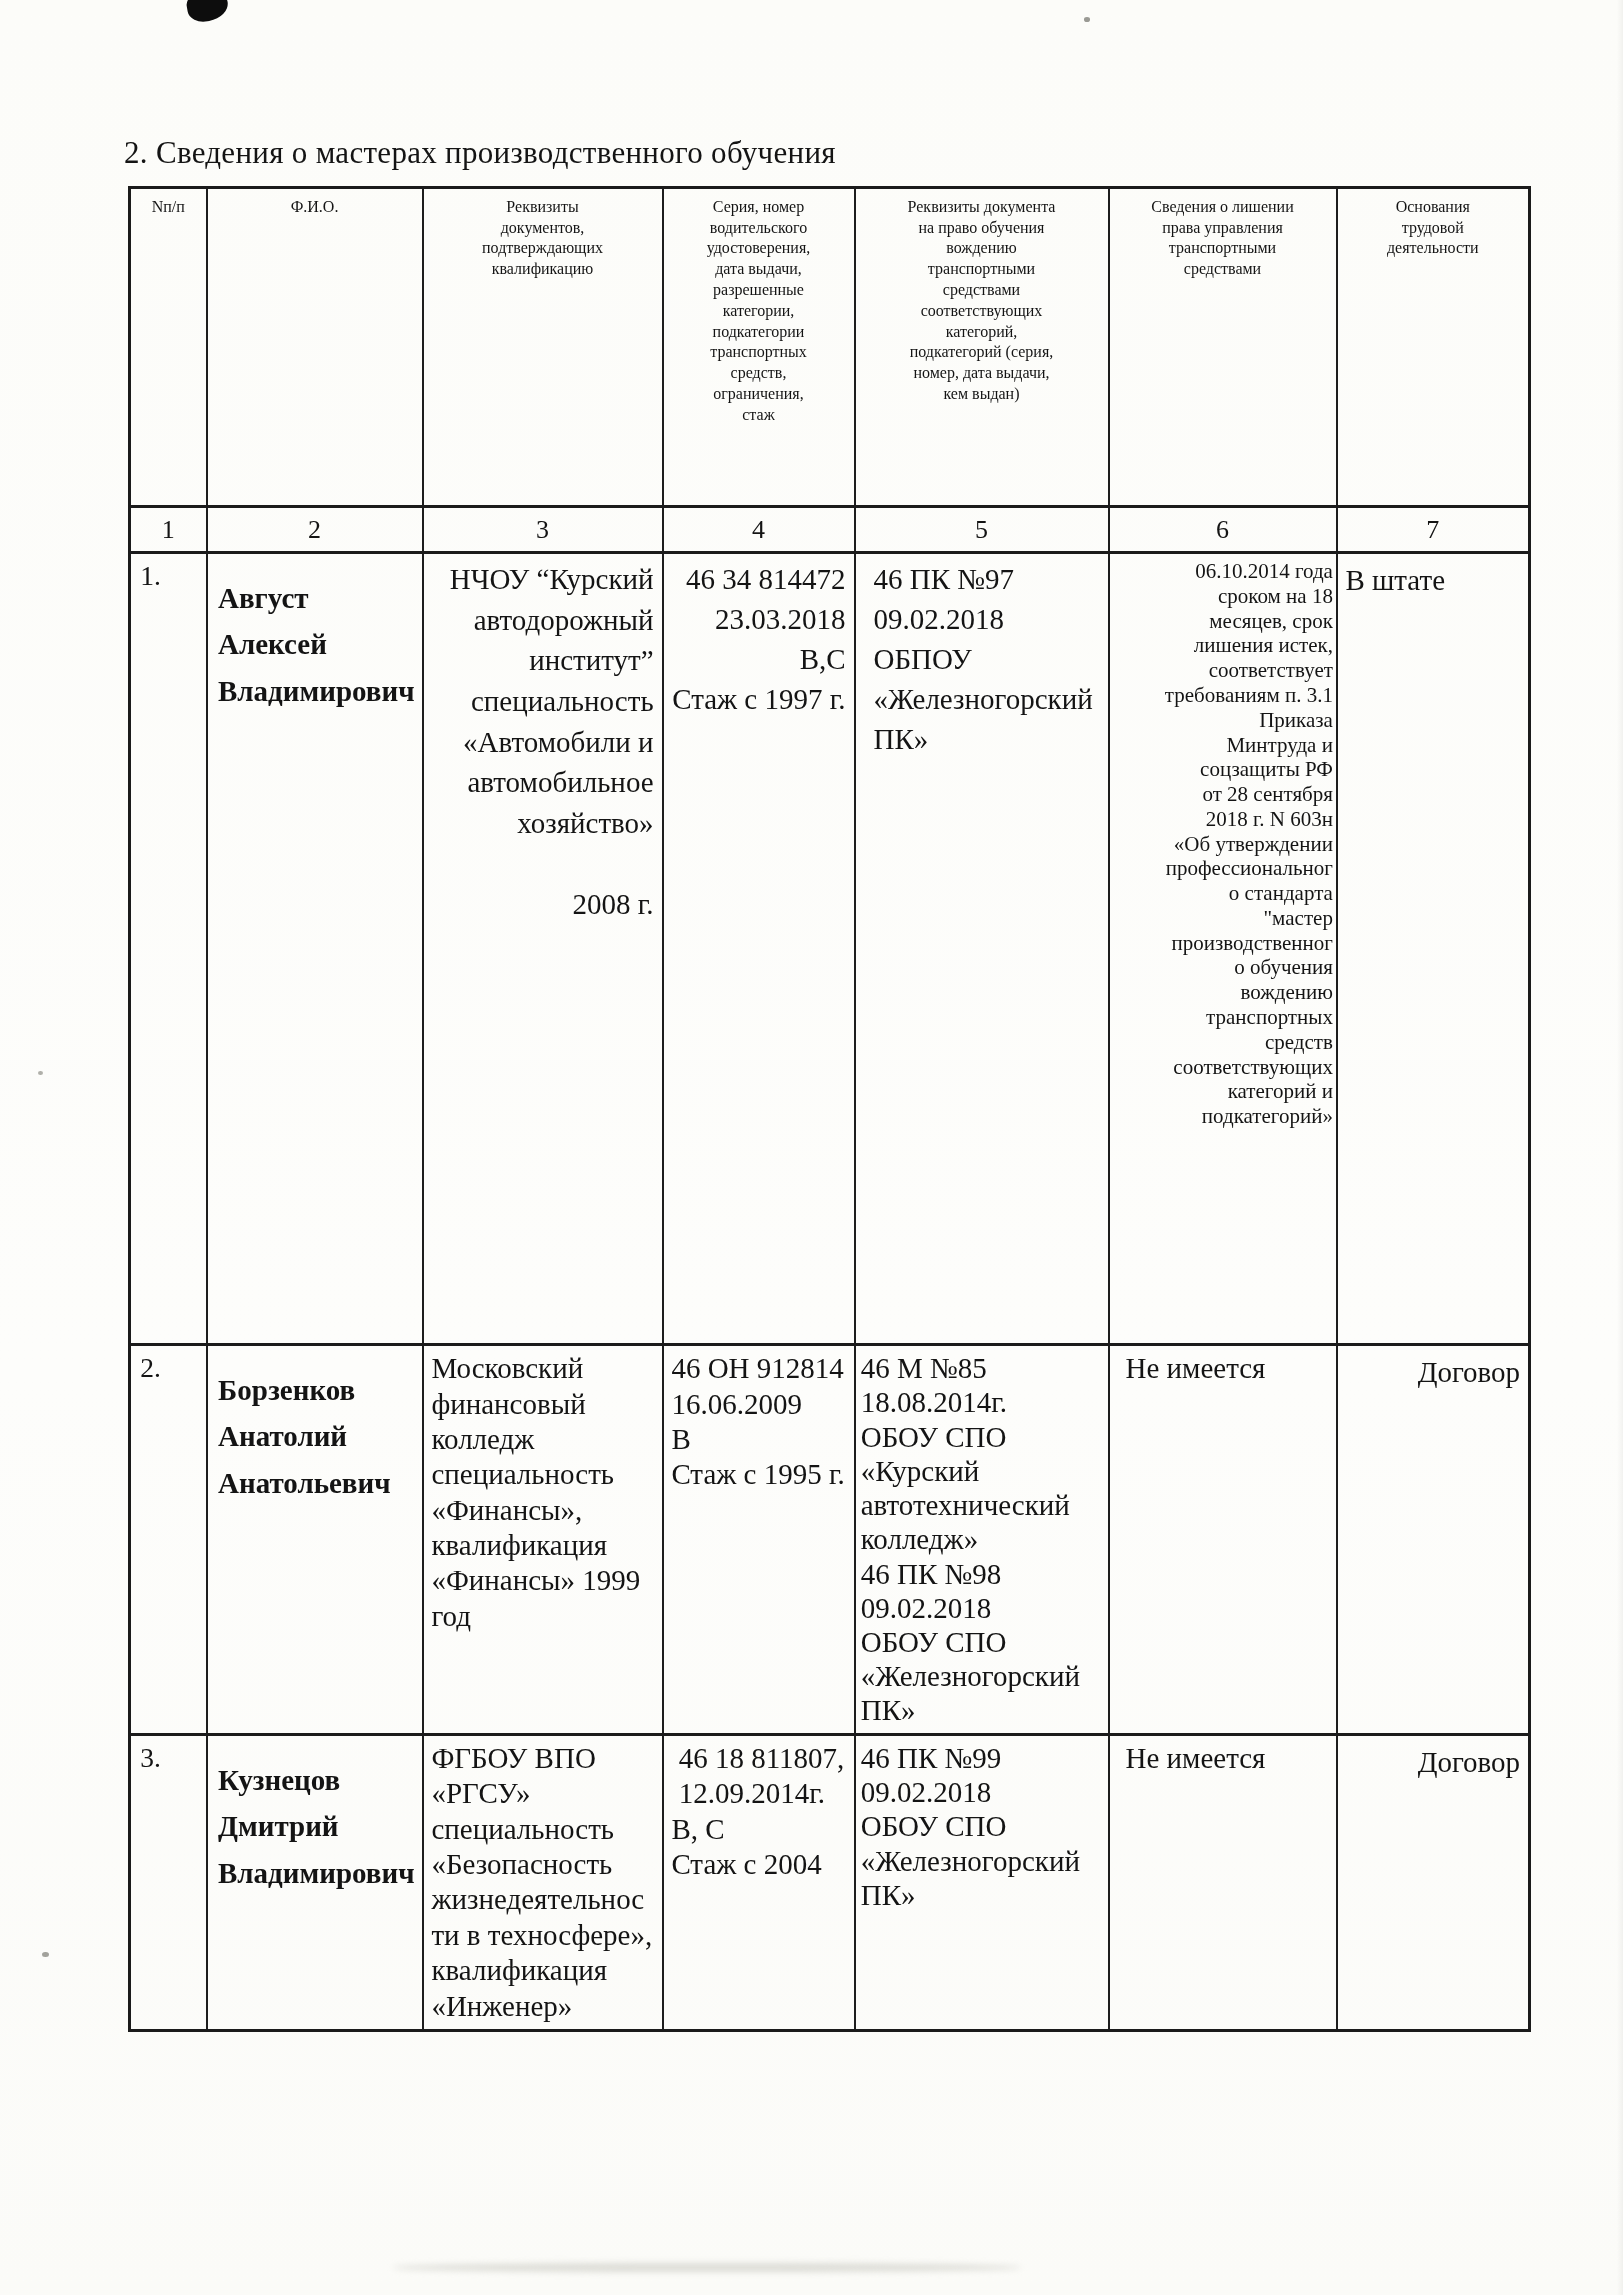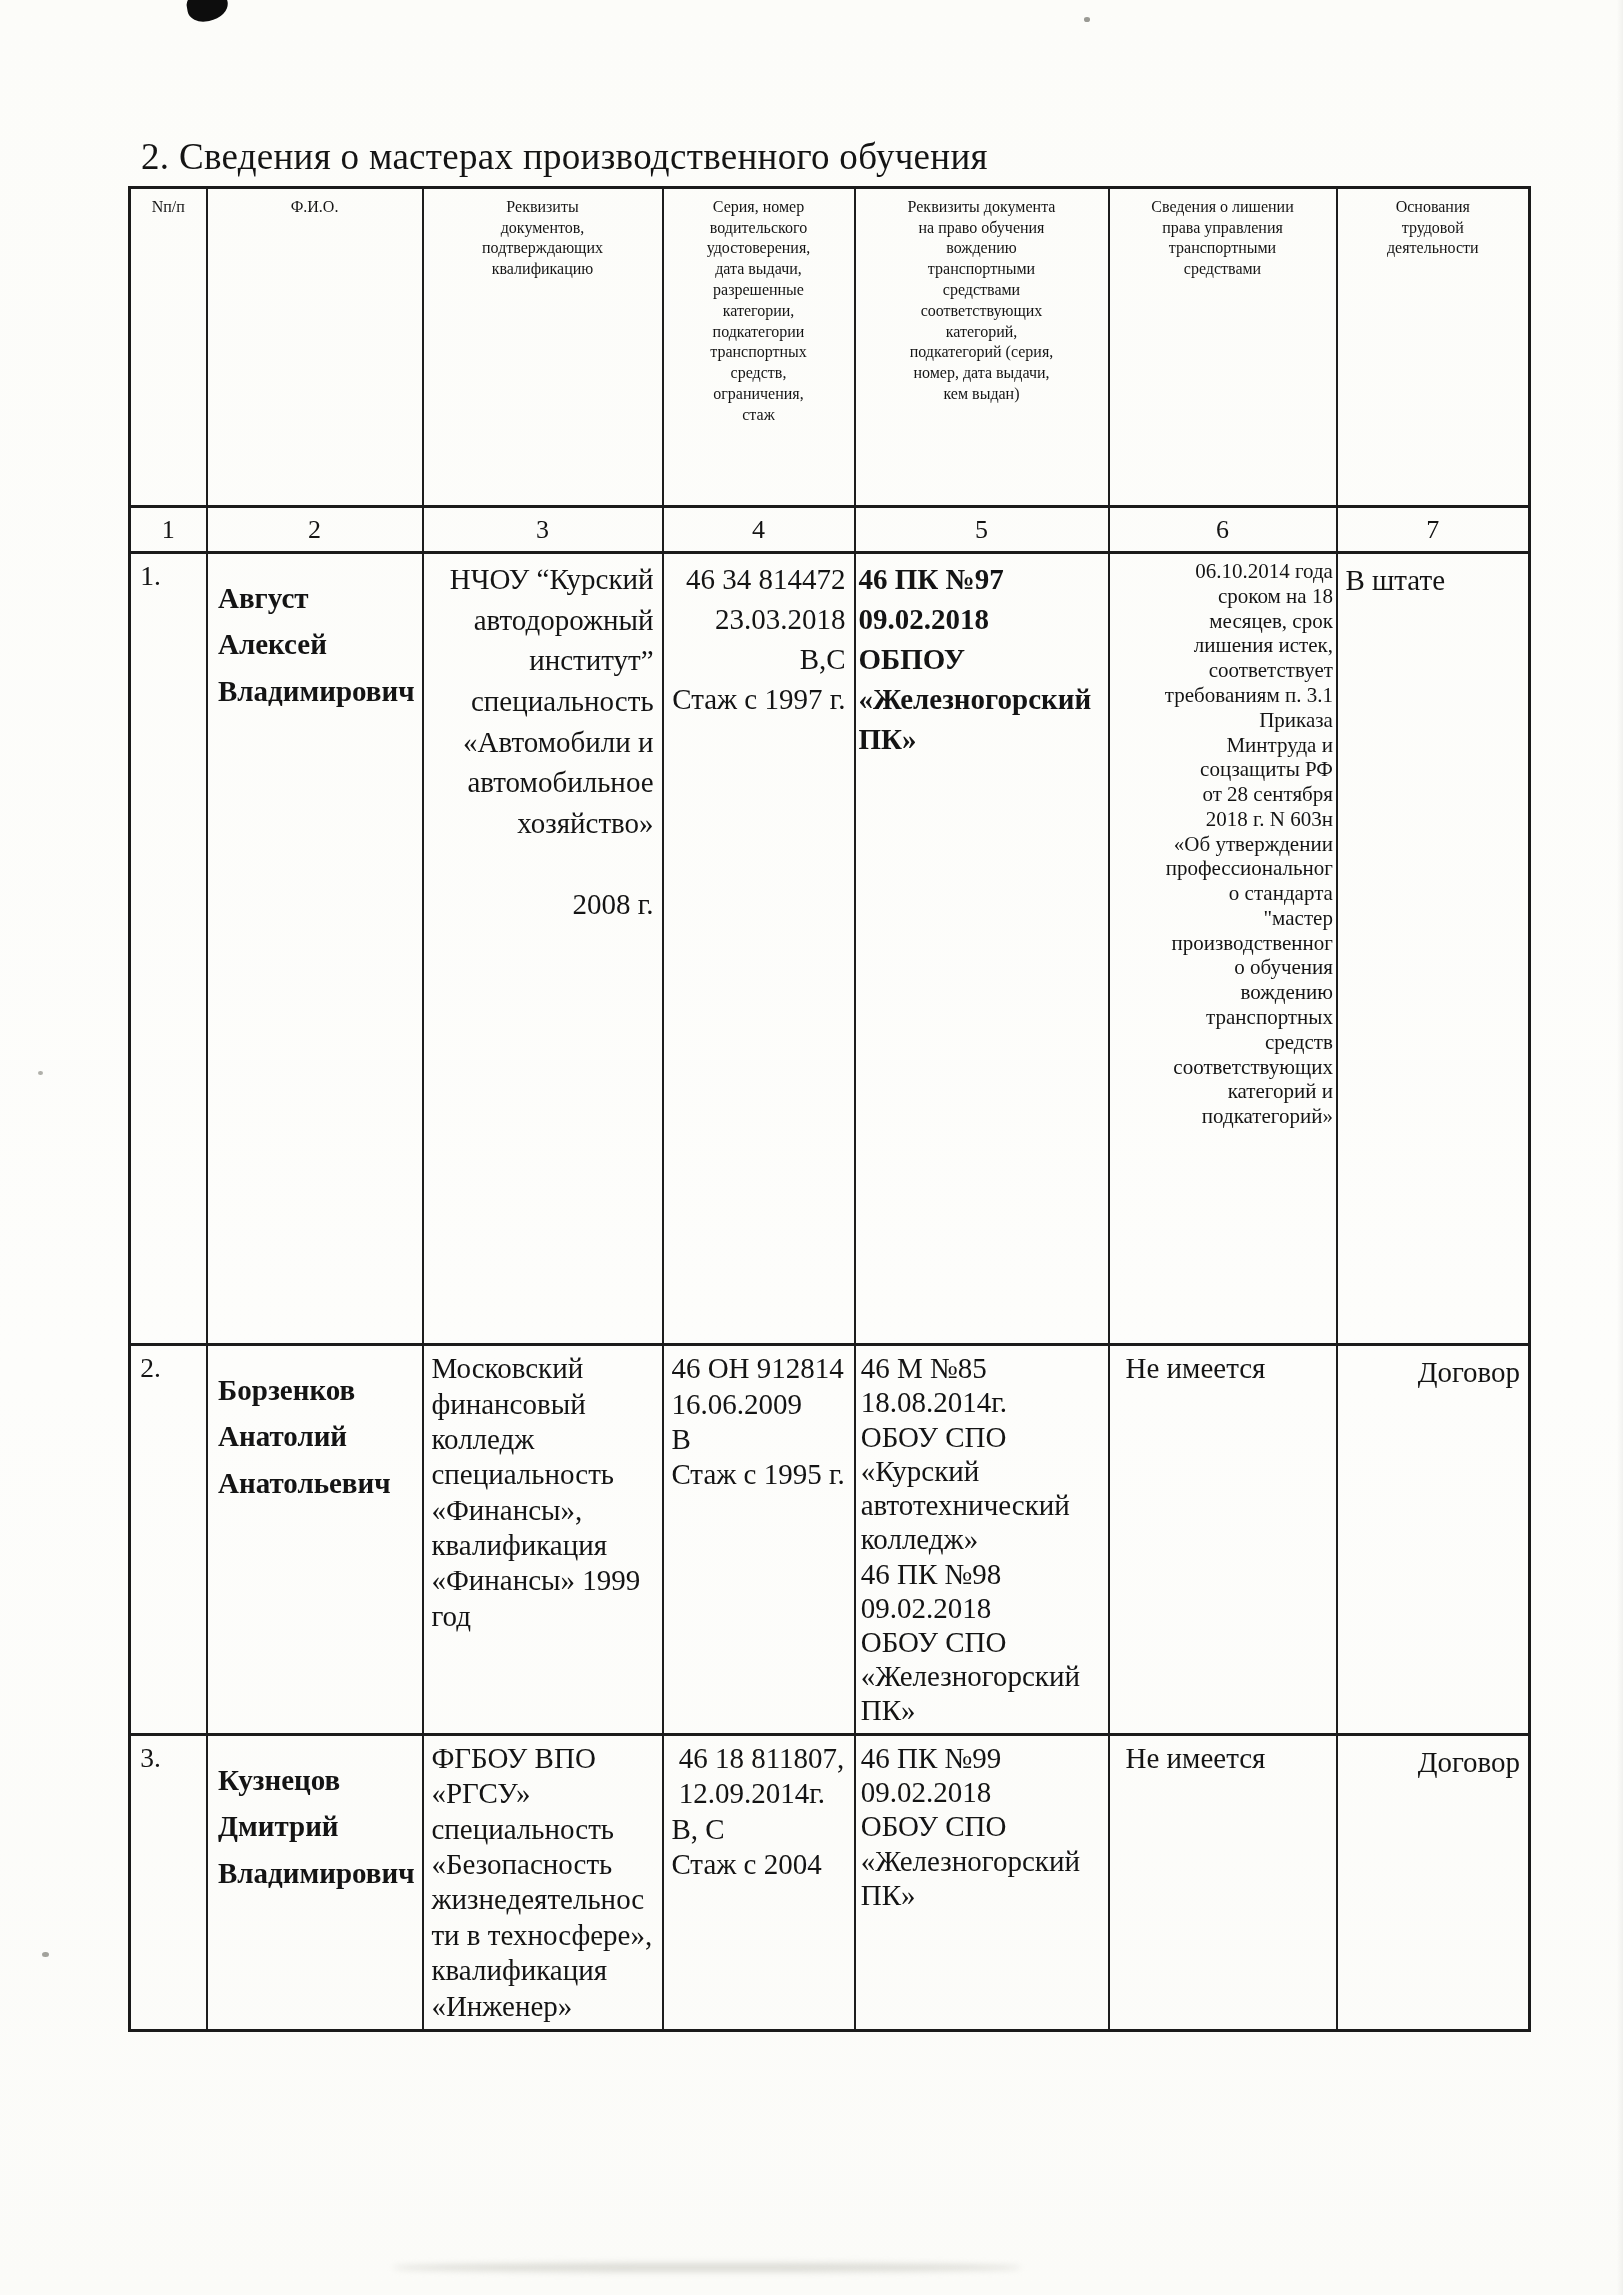--- a/index.html
+++ b/index.html
@@ -5,22 +5,22 @@
   html,body{margin:0;padding:0;background:#e9e9e6;}
   .page{
     position:relative;
     width:1623px;height:2295px;
     background:linear-gradient(180deg,#fcfcf9 0%,#fdfdfb 60%,#fbfbf8 100%);
     font-family:"Liberation Serif","DejaVu Serif",serif;
     color:#141414;
     overflow:hidden;
   }
   .doc-title{
-    position:absolute;left:141px;top:135px;
-    font-size:37px;letter-spacing:0.3px;
+    position:absolute;left:124px;top:135px;
+    font-size:31px;letter-spacing:0.3px;
     white-space:pre;
   }
   table.masters{
     position:absolute;left:128px;top:186px;
     width:1399px;
     border-collapse:collapse;table-layout:fixed;
     border:3.9px solid #1b1b1b;
   }
   col.c1{width:77px}col.c2{width:216px}col.c3{width:240px}
   col.c4{width:192px}col.c5{width:254px}col.c6{width:228px}col.c7{width:193px}
@@ -38,21 +38,21 @@
   tr.num-row td{font-size:26px;text-align:center;vertical-align:middle;padding:0;line-height:1;}
   tr.r1{height:792px}
   tr.r2{height:388px}
   tr.r3{height:281px}
   td.cell{font-size:29px;line-height:1.22;}
   td.num-cell{font-size:27.5px;padding-left:9.2px;}
   td.fio{line-height:1.6;padding-top:21px;padding-left:10.5px;font-weight:bold;}
   .al{text-align:left}.ac{text-align:right}
   tr.r1 td.qual{line-height:1.4;}
   tr.r1 td.lic{line-height:1.38;}
-  tr.r1 td.tdoc{line-height:1.38;padding-left:3px;font-weight:bold;}
+  tr.r1 td.tdoc{line-height:1.38;padding-left:18px;}
   tr.r1 td.dep{font-size:21px;line-height:1.18;padding-left:2.6px;padding-right:2.6px;}
   tr.r2 td.tdoc,tr.r3 td.tdoc{line-height:1.18;padding-left:5.2px;}
   td.dep-short{padding-left:16px;}
   td.emp{padding-top:9.2px;}
   
   .artifact{position:absolute;pointer-events:none;}
   .blob-top-left{
     left:187px;top:-9.2px;width:41px;height:30px;
     background:#0d0d0d;border-radius:45% 55% 60% 50%;
     transform:rotate(-10deg);

